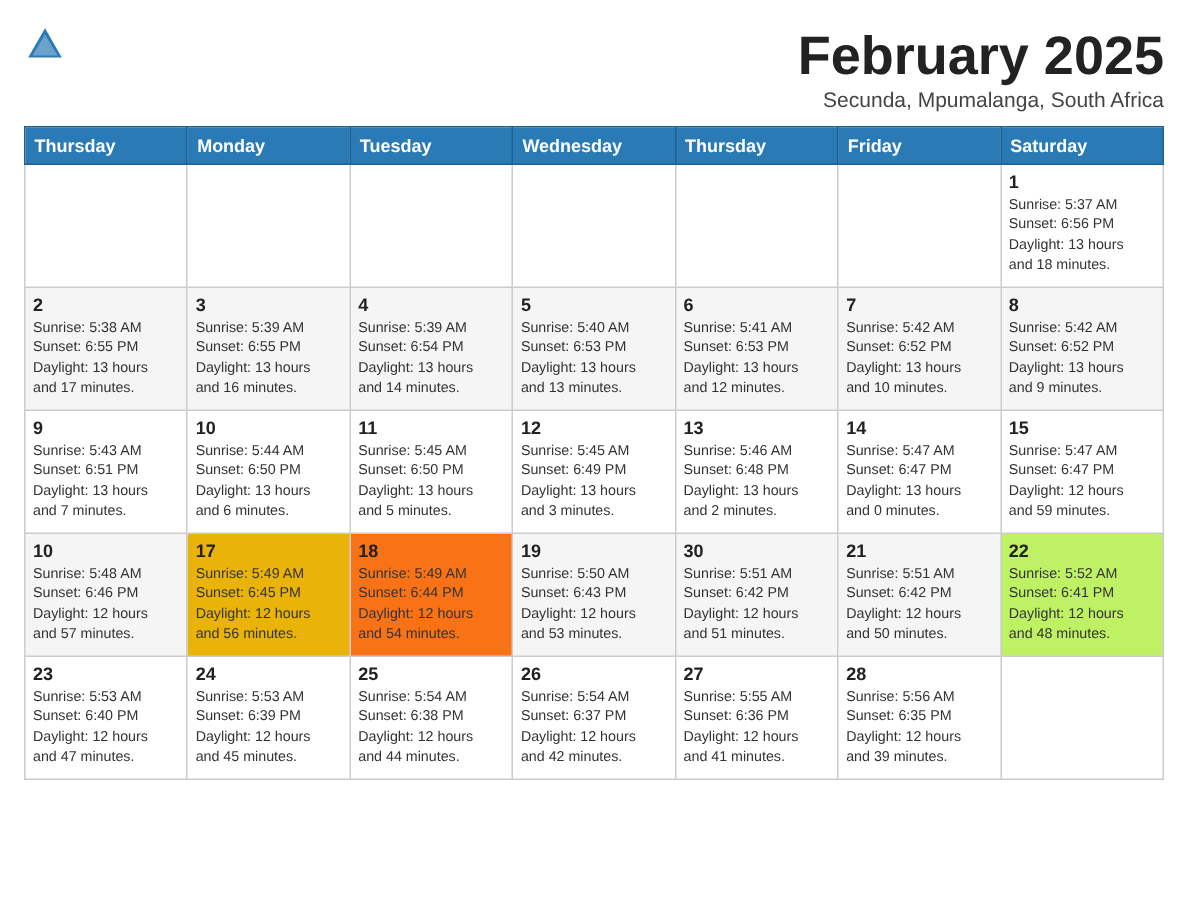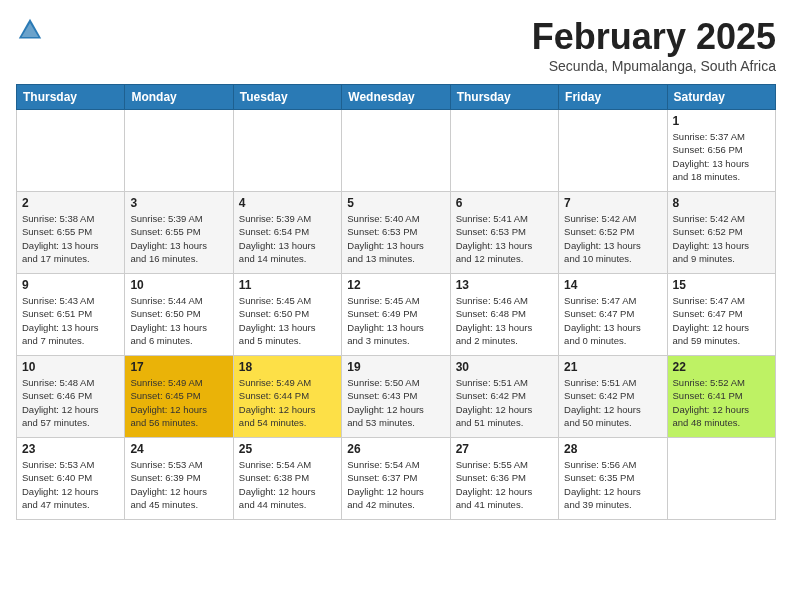--- a/index.html
+++ b/index.html
@@ -243,21 +243,21 @@
 Daylight: 12 hours
 and 57 minutes.</div>
         </td>
         <td style="background: #eab308;">
           <span class="day-num">17</span>
           <div class="day-info" style="white-space: pre-line;">Sunrise: 5:49 AM
 Sunset: 6:45 PM
 Daylight: 12 hours
 and 56 minutes.</div>
         </td>
-        <td style="background: #fde047;">
+        <td style="background: #f97316;">
           <span class="day-num">18</span>
           <div class="day-info" style="white-space: pre-line;">Sunrise: 5:49 AM
 Sunset: 6:44 PM
 Daylight: 12 hours
 and 54 minutes.</div>
         </td>
         <td style="background: rgb(245, 245, 245);">
           <span class="day-num">19</span>
           <div class="day-info" style="white-space: pre-line;">Sunrise: 5:50 AM
 Sunset: 6:43 PM

